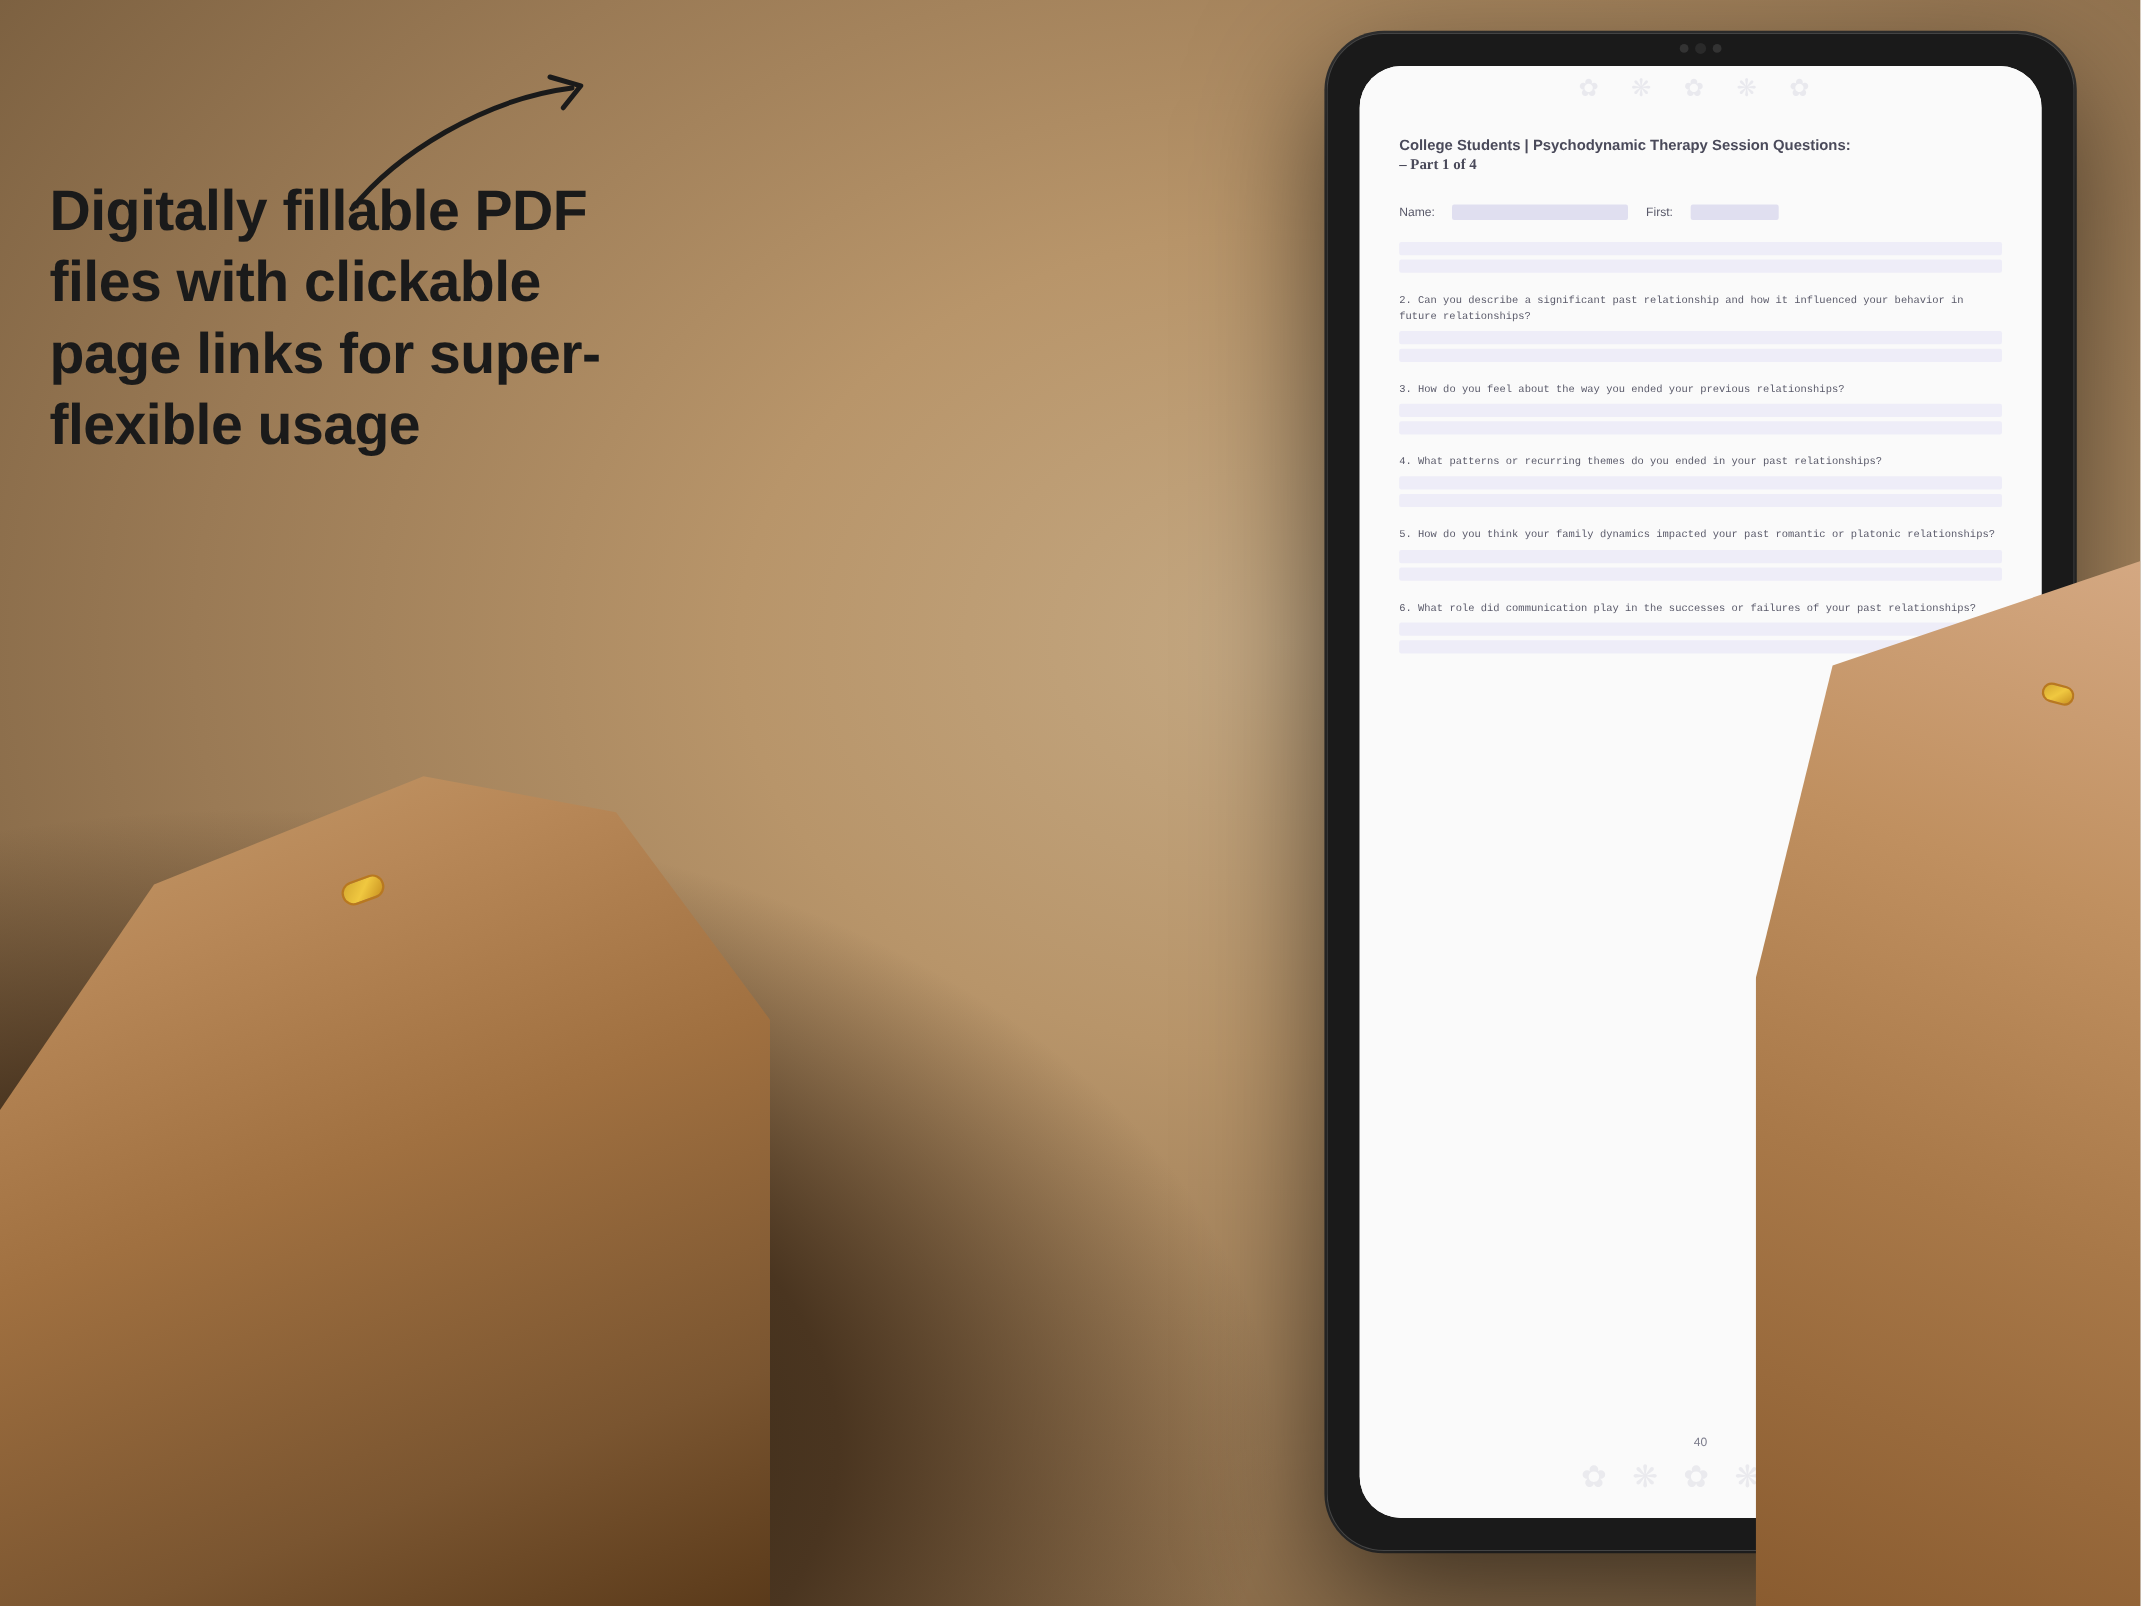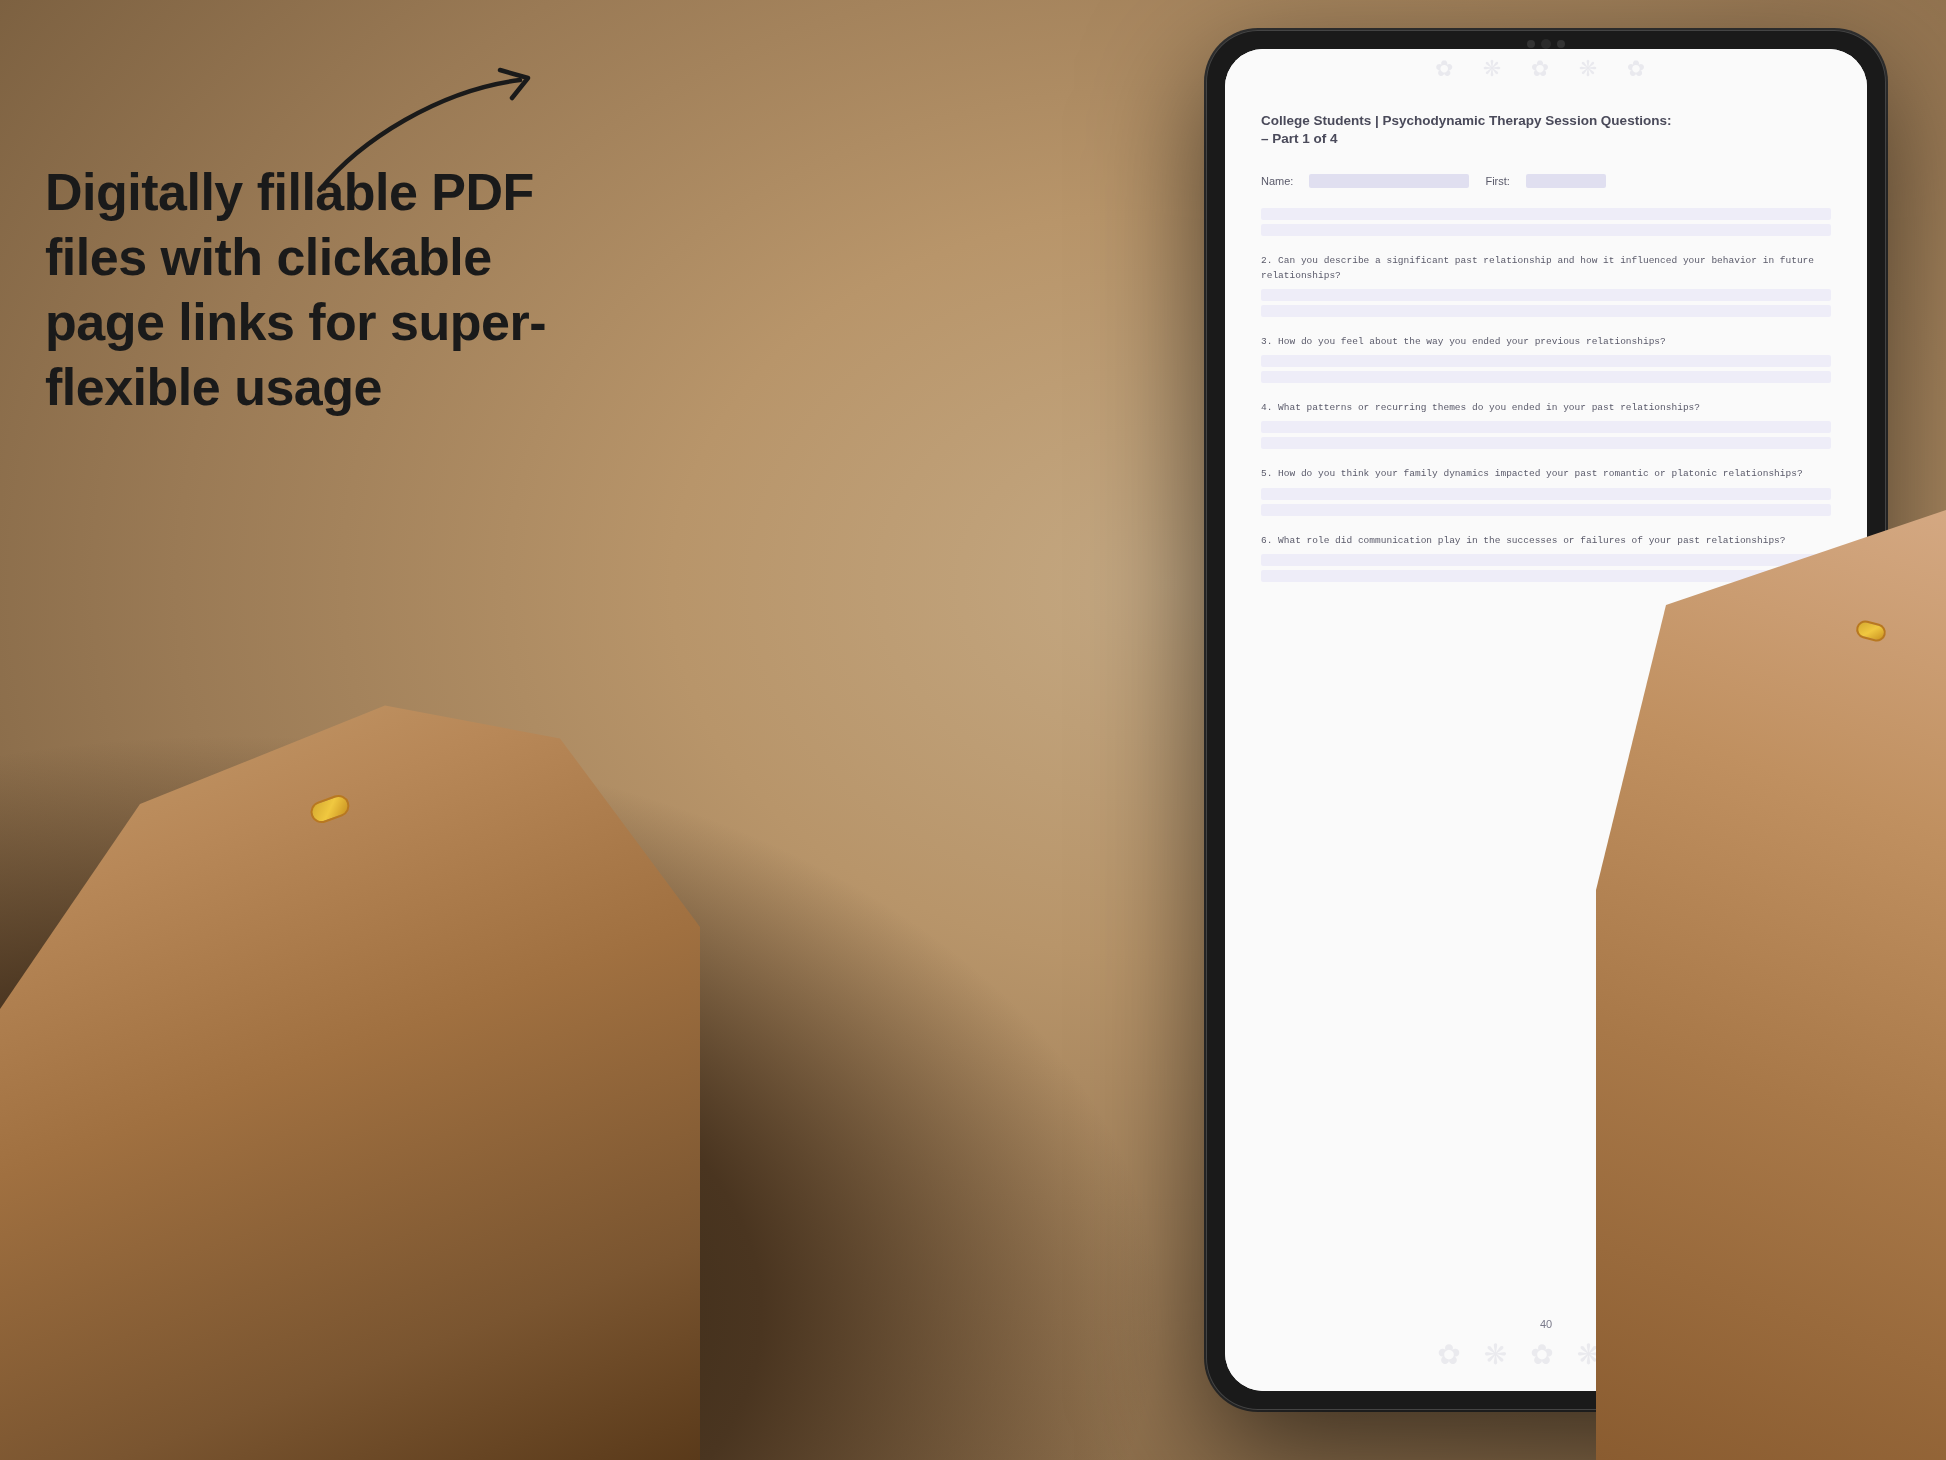--- a/index.html
+++ b/index.html
@@ -63,21 +63,21 @@
       width: 680px;
       height: 1380px;
       z-index: 5;
     }
 
     .tablet-outer {
       width: 100%;
       height: 100%;
       background: #1a1a1a;
       border-radius: 52px;
-      padding: 19px;
+      padding: 30px;
       box-shadow: 
         0 40px 120px rgba(0,0,0,0.6),
         0 0 0 2px #333,
         inset 0 0 0 1px #444;
       position: relative;
     }
 
     
     .tablet-camera {
       position: absolute;
@@ -143,21 +143,21 @@
 
     .pdf-title {
       font-family: 'Arial', sans-serif;
       font-size: 13.5px;
       font-weight: 600;
       color: #4a4a5a;
       line-height: 1.5;
     }
 
     .pdf-subtitle {
-      font-family: Liberation Sans, sans-serif;
+      font-family: Liberation Serif, serif;
       font-size: 13.5px;
       font-weight: 600;
       color: #4a4a5a;
     }
 
     
     .name-date-row {
       display: flex;
       align-items: center;
       gap: 16px;

